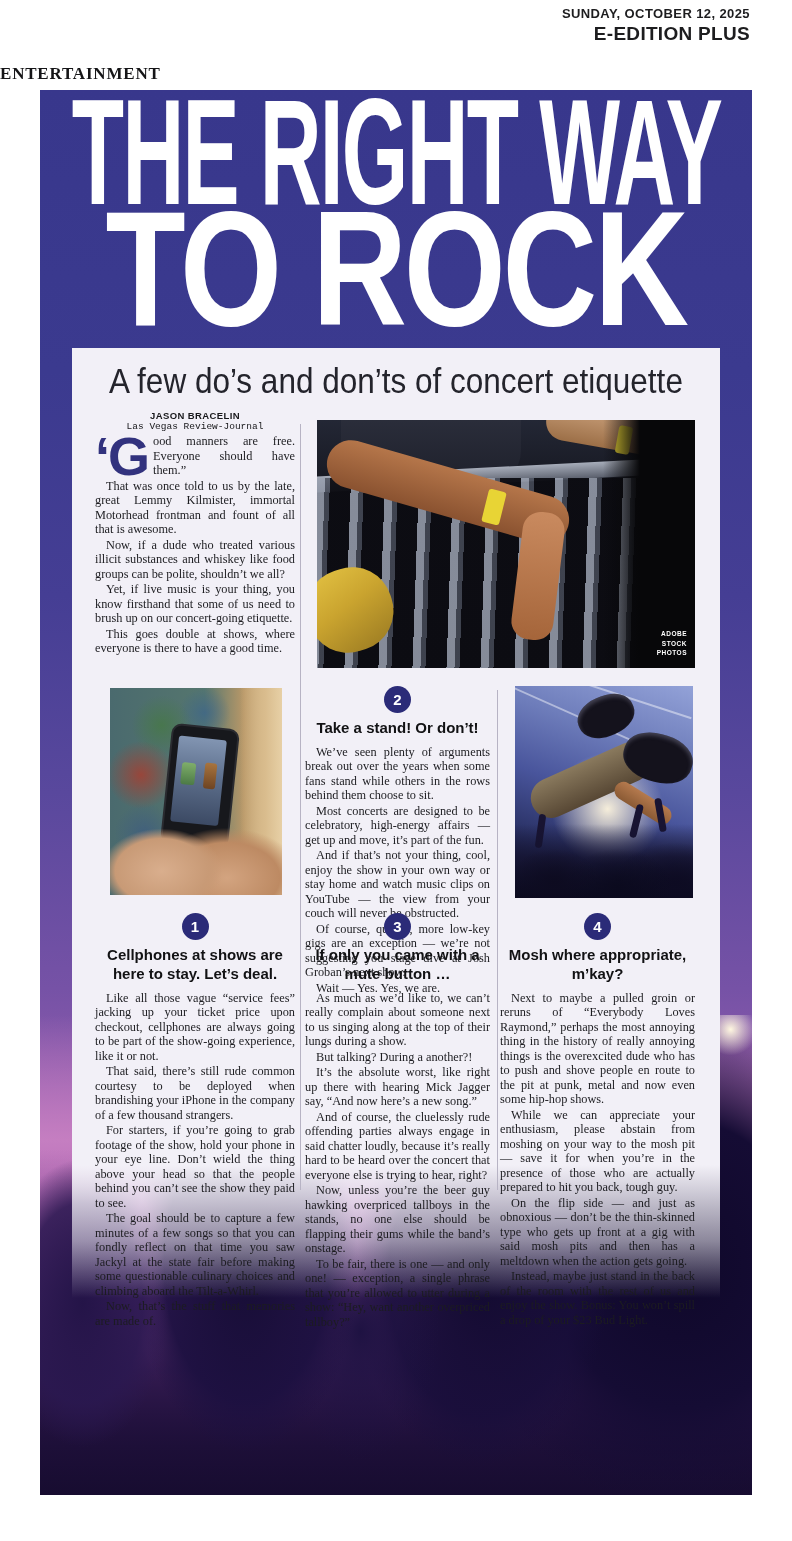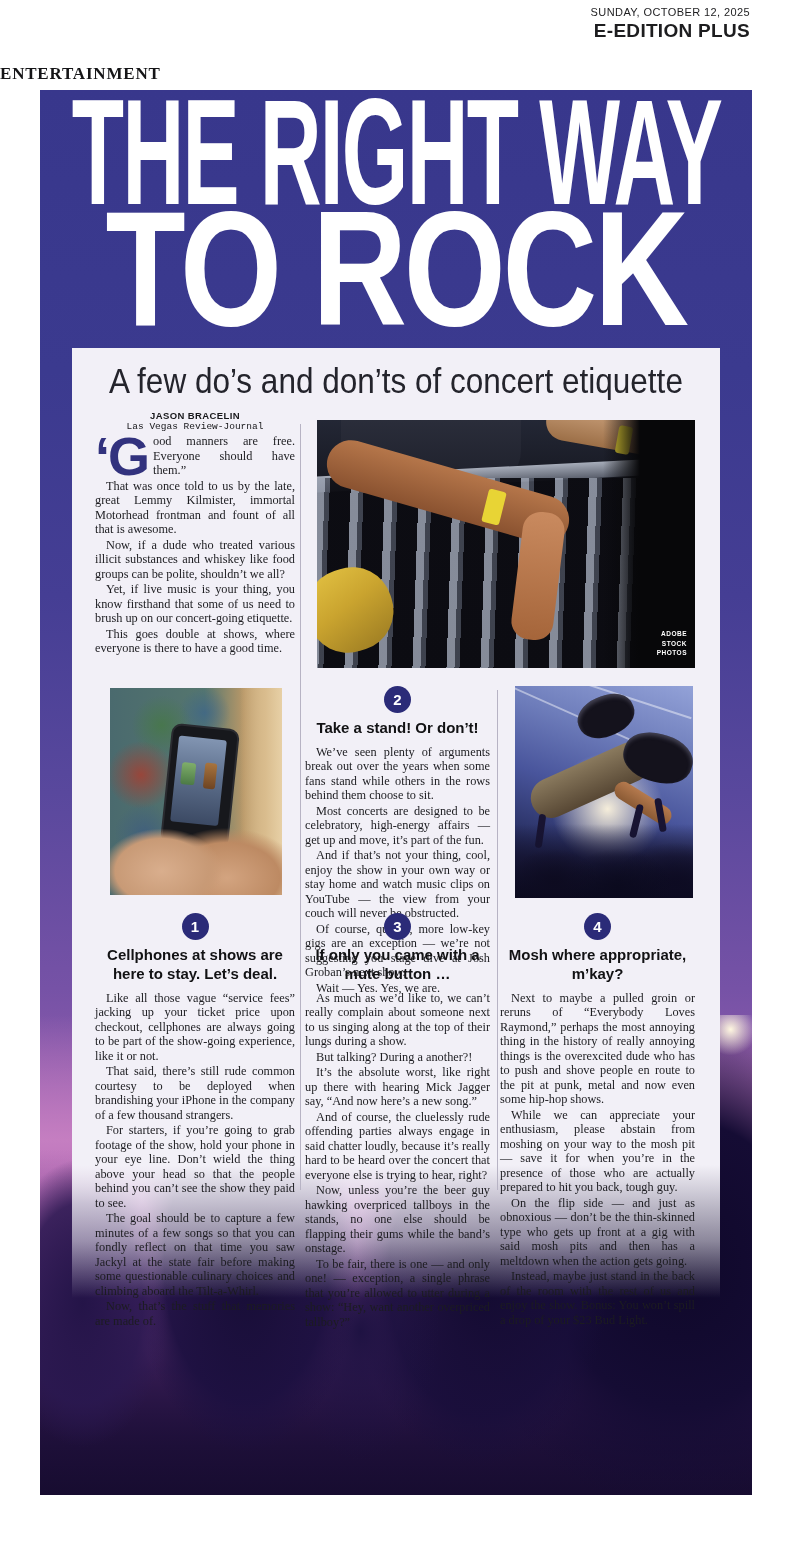--- a/index.html
+++ b/index.html
@@ -1,20 +1,20 @@
 <!DOCTYPE html>
 <html><head>
 <meta charset="utf-8">
 <style>
   html,body{margin:0;padding:0;background:#ffffff;}
   .page{position:relative;width:792px;height:1541px;background:#ffffff;overflow:hidden;
         font-family:"Liberation Sans",sans-serif;}
   
   .masthead{position:absolute;top:6px;right:42px;text-align:right;color:#1d1d1f;}
-  .mh-date{font-size:11px;font-weight:400;letter-spacing:.4px;}
+  .mh-date{font-size:13px;font-weight:700;letter-spacing:.4px;}
   .mh-edition{font-size:19px;font-weight:700;letter-spacing:.3px;margin-top:2px;}
   .section-label{position:absolute;top:64px;left:0;width:100%;text-align:left;
         font-size:17px;font-weight:700;letter-spacing:.8px;color:#151517;font-family:Liberation Serif, serif;}
   
   .poster{position:absolute;left:40px;top:90px;width:712px;height:1405px;overflow:hidden;
       background:linear-gradient(180deg,#38378c 0%,#3b3a8f 20%,#453e94 36%,#59489d 50%,
                  #7652a6 64%,#9f62b1 76%,#bd74bd 86%,#cb85c6 100%);}
   .crowd{position:absolute;left:0;right:0;bottom:0;height:480px;
       background:
         radial-gradient(circle 9px at 64% 10%,#ffd9a0 0%,rgba(255,217,160,0) 100%),

